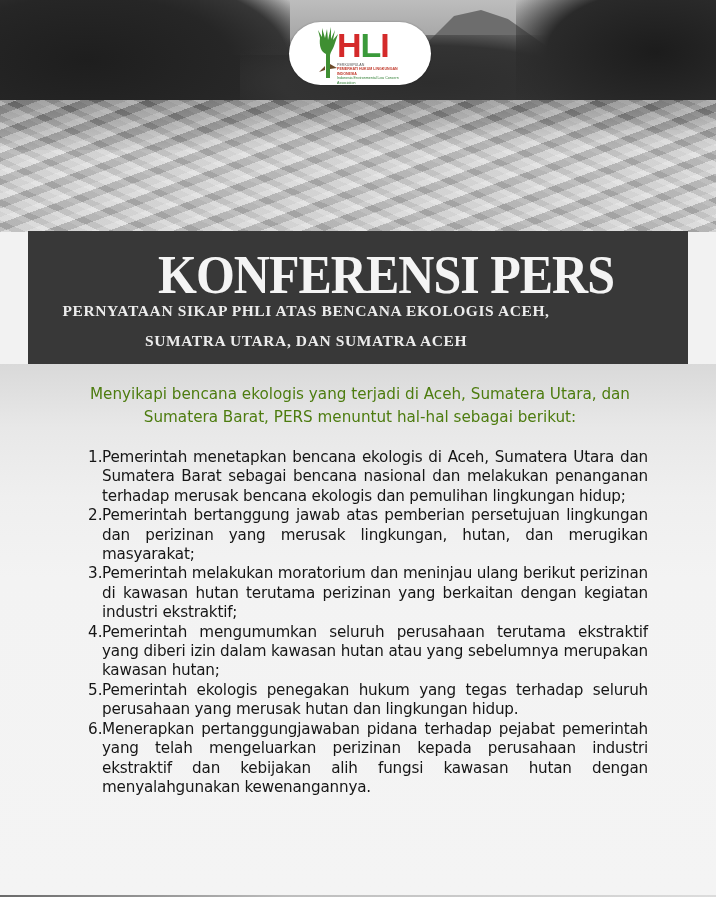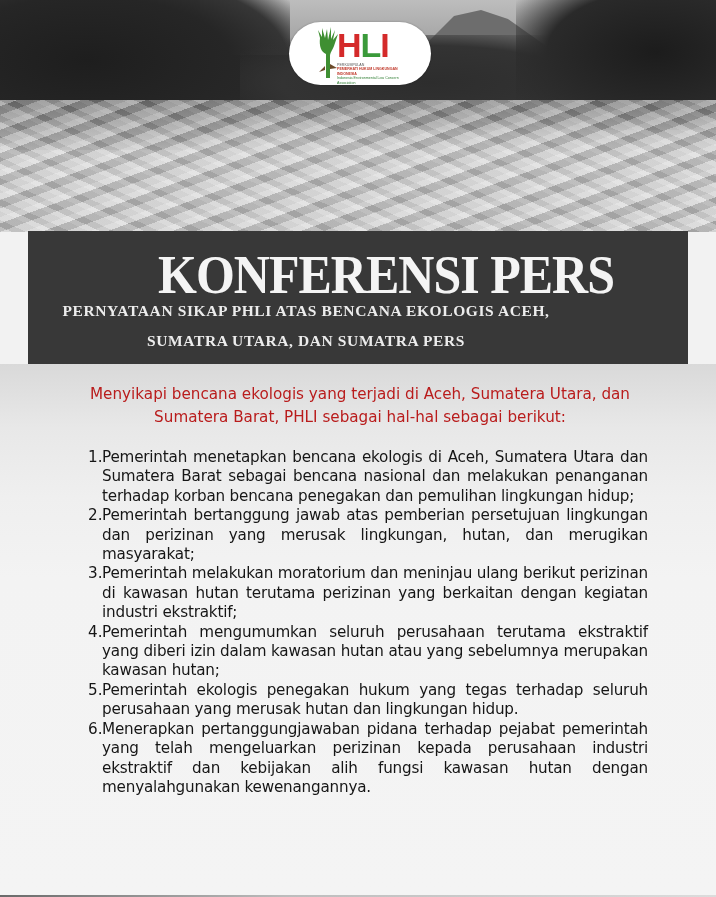--- a/index.html
+++ b/index.html
@@ -22,21 +22,21 @@
   .logo-letters span{font-family:"Liberation Sans",sans-serif;font-weight:bold;font-size:34px;line-height:34px;color:#d42a2a;letter-spacing:-1px;}
   .logo-letters span.l{color:#3a9a3a;}
   .logo-letters span.i{color:#d42a2a;}
   .logo-sub{position:absolute;left:48px;top:41px;font-family:"Liberation Sans",sans-serif;font-size:3.6px;line-height:4.4px;color:#555;width:70px;}
   .logo-sub div:nth-child(2){color:#c0392b;font-weight:bold;}
   .logo-sub div:nth-child(3){color:#2e7d32;}
   .banner{position:absolute;left:0;top:231px;width:660px;height:133px;background:#383838;margin-left:28px;}
   .banner h1{margin:0;position:absolute;left:0;top:14px;width:716px;text-align:center;font-family:"Liberation Serif","DejaVu Serif",serif;font-weight:bold;font-size:50px;line-height:60px;color:#f4f4f4;letter-spacing:-1px;transform:scaleY(1.08);}
   .content{position:absolute;left:0;top:364px;width:716px;height:533px;
     background:linear-gradient(180deg,#d9d9d9 0%,#e8e8e8 12%,#efefef 25%,#f3f3f3 40%,#f4f4f4 100%);}
-  .intro{position:absolute;left:60px;top:383px;width:600px;text-align:center;font-size:15.2px;line-height:23px;color:#b91c1c;font-family:"DejaVu Sans",sans-serif;}
+  .intro{position:absolute;left:60px;top:383px;width:600px;text-align:center;font-size:15.2px;line-height:23px;color:#4d7c0f;font-family:"DejaVu Sans",sans-serif;}
   .list{position:absolute;left:88px;top:448px;width:560px;margin:0;padding:0;list-style:none;}
   .list li{display:flex;font-size:15.2px;line-height:19.4px;color:#161616;font-family:"DejaVu Sans",sans-serif;}
   .list .num{width:14px;flex:none;}
   .list .txt{flex:1;text-align:justify;text-align-last:left;letter-spacing:-0.2px;}
   .bottom-line{position:absolute;left:0;bottom:0;width:716px;height:2px;background:linear-gradient(90deg,#6a6a6a,#bdbdbd 40%,#dcdcdc);}
 </style>
 </head>
 <body>
 
 <div class="photo">
@@ -63,34 +63,34 @@
       <div>Indonesia Environmental Law Concern Association</div>
     </div>
   </div>
 </div>
 
 <div class="banner">
   <h1>KONFERENSI PERS</h1>
 </div>
 <div class="banner-sub" style="position:absolute;left:0;top:296px;width:612px;text-align:center;font-family:'Liberation Serif','DejaVu Serif',serif;font-weight:bold;font-size:15.5px;line-height:30px;color:#ececec;letter-spacing:0.6px;">
   <div>PERNYATAAN SIKAP PHLI ATAS BENCANA EKOLOGIS ACEH,</div>
-  <div>SUMATRA UTARA, DAN SUMATRA PERS</div>
+  <div>SUMATRA UTARA, DAN SUMATRA ACEH</div>
 </div>
 
 <div class="content"></div>
 
 <div class="intro">
   <div>Menyikapi bencana ekologis yang terjadi di Aceh, Sumatera Utara, dan</div>
-  <div>Sumatera Barat, PHLI sebagai hal-hal sebagai berikut:</div>
+  <div>Sumatera Barat, PERS menuntut hal-hal sebagai berikut:</div>
 </div>
 
 <ol class="list">
   <li>
       <span class="num">1.</span>
-      <span class="txt">Pemerintah menetapkan bencana ekologis di Aceh, Sumatera Utara dan Sumatera Barat sebagai bencana nasional dan melakukan penanganan terhadap korban bencana penegakan dan pemulihan lingkungan hidup;</span>
+      <span class="txt">Pemerintah menetapkan bencana ekologis di Aceh, Sumatera Utara dan Sumatera Barat sebagai bencana nasional dan melakukan penanganan terhadap merusak bencana ekologis dan pemulihan lingkungan hidup;</span>
     </li>
   <li>
       <span class="num">2.</span>
       <span class="txt">Pemerintah bertanggung jawab atas pemberian persetujuan lingkungan dan perizinan yang merusak lingkungan, hutan, dan merugikan masyarakat;</span>
     </li>
   <li>
       <span class="num">3.</span>
       <span class="txt">Pemerintah melakukan moratorium dan meninjau ulang berikut perizinan di kawasan hutan terutama perizinan yang berkaitan dengan kegiatan industri ekstraktif;</span>
     </li>
   <li>

